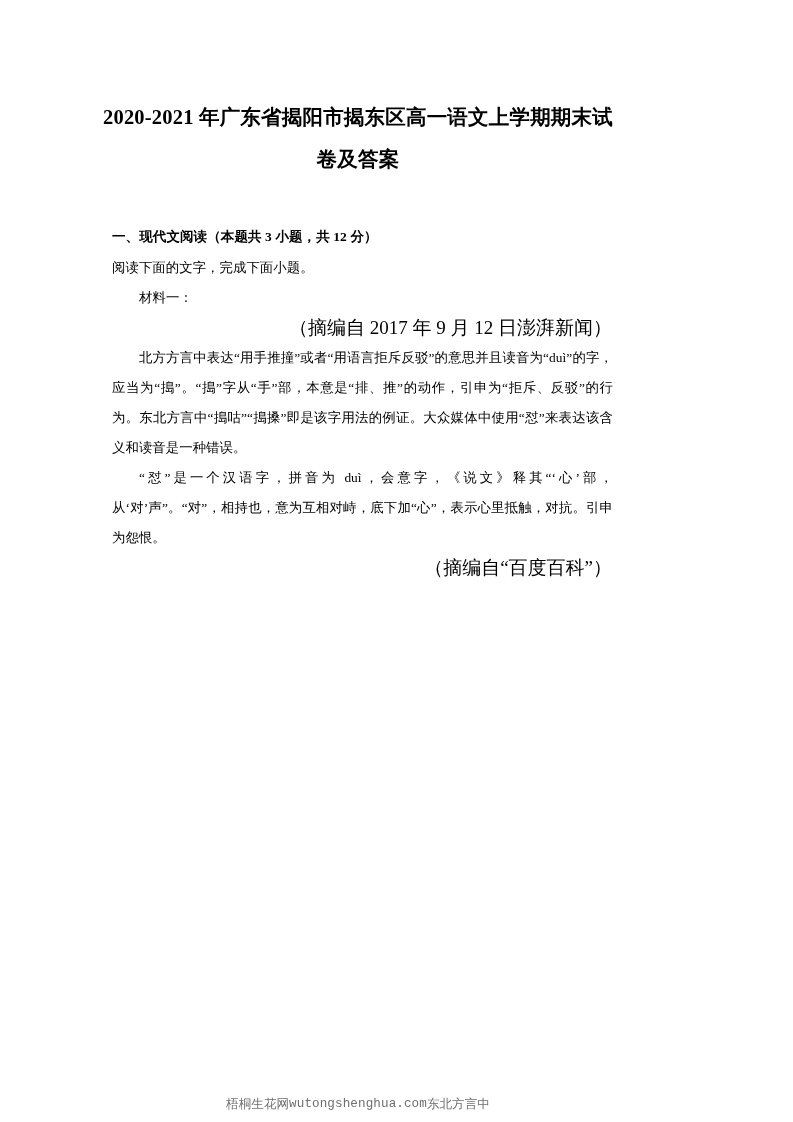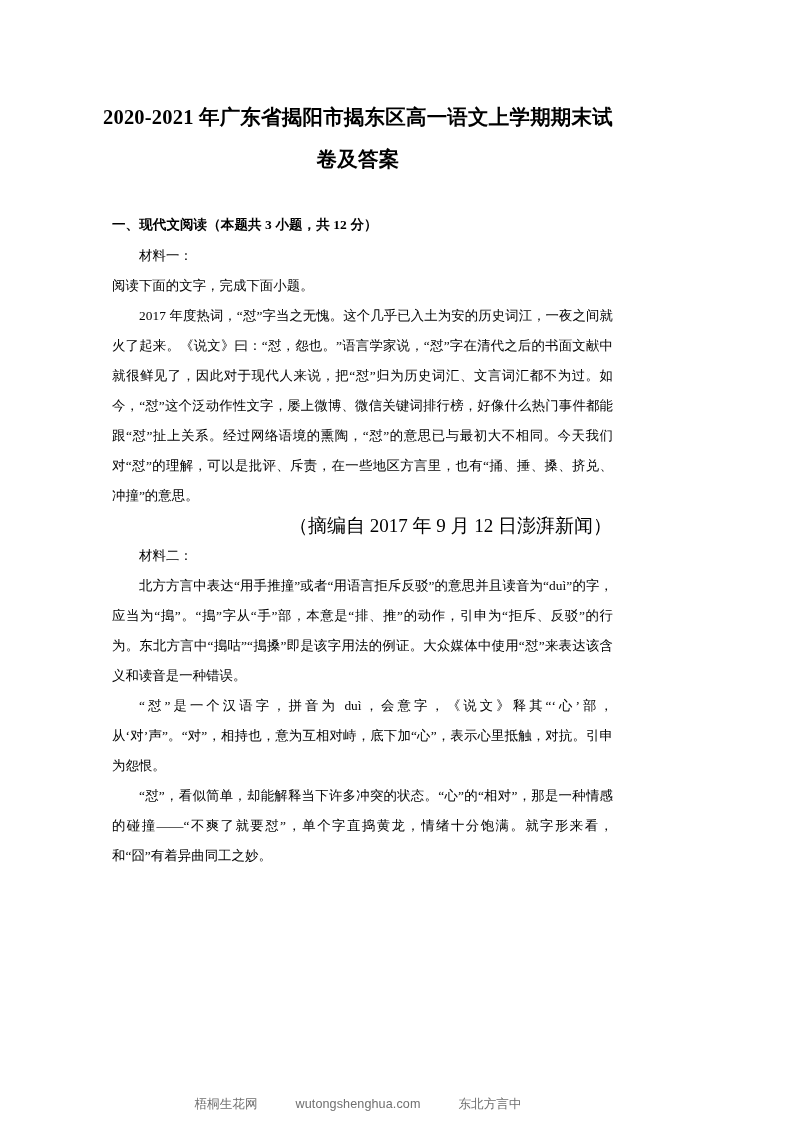--- a/index.html
+++ b/index.html
@@ -31,21 +31,21 @@
     font-weight: bold;
     line-height: 42px;
     text-align: center;
     letter-spacing: 0.2px;
     font-family: "Liberation Serif", "DejaVu Serif", serif;
   }
 
   
   .body-area {
     padding: 0 103px 0 112px;
-    margin-top: 32px;
+    margin-top: 44px;
   }
 
   .section-heading {
     font-size: 13.5px;
     font-weight: bold;
     line-height: 26px;
     margin: 0 0 3px 0;
     letter-spacing: 0.1px;
   }
 
@@ -73,51 +73,48 @@
   
   .footer {
     position: absolute;
     left: 0;
     right: 0;
     bottom: 0;
     height: 36px;
     display: flex;
     justify-content: center;
     align-items: center;
-    gap: 38px;
     font-size: 12.6px;
     color: #6f6f6f;
   }
   .footer .f-url {
-    font-family: Liberation Sans, sans-serif;
+    font-family: Liberation Mono, monospace;
     letter-spacing: 0.1px;
   }
 </style>
 </head>
 <body>
 
 <div class="page">
 
   <h1 class="doc-title">2020-2021 年广东省揭阳市揭东区高一语文上学期期末试卷及答案</h1>
 
   <div class="body-area">
 
     <div class="section-heading">一、现代文阅读（本题共 3 小题，共 12 分）</div>
 
+    <p class="para">阅读下面的文字，完成下面小题。</p>
+
     <p class="para indent">材料一：</p>
-
-    <p class="para">阅读下面的文字，完成下面小题。</p>
-    <p class="para indent">2017 年度热词，“怼”字当之无愧。这个几乎已入土为安的历史词江，一夜之间就火了起来。《说文》曰：“怼，怨也。”语言学家说，“怼”字在清代之后的书面文献中就很鲜见了，因此对于现代人来说，把“怼”归为历史词汇、文言词汇都不为过。如今，“怼”这个泛动作性文字，屡上微博、微信关键词排行榜，好像什么热门事件都能跟“怼”扯上关系。经过网络语境的熏陶，“怼”的意思已与最初大不相同。今天我们对“怼”的理解，可以是批评、斥责，在一些地区方言里，也有“捅、捶、搡、挤兑、冲撞”的意思。</p>
     <p class="attrib">（摘编自 2017 年 9 月 12 日澎湃新闻）</p>
 
-    <p class="para indent">材料二：</p>
     <p class="para indent">北方方言中表达“用手推撞”或者“用语言拒斥反驳”的意思并且读音为“duì”的字，应当为“搗”。“搗”字从“手”部，本意是“排、推”的动作，引申为“拒斥、反驳”的行为。东北方言中“搗咕”“搗搡”即是该字用法的例证。大众媒体中使用“怼”来表达该含义和读音是一种错误。</p>
     <p class="para indent">“怼”是一个汉语字，拼音为 duì，会意字，《说文》释其“‘心’部，从‘对’声”。“对”，相持也，意为互相对峙，底下加“心”，表示心里抵触，对抗。引申为怨恨。</p>
+    <p class="attrib">（摘编自“百度百科”）</p>
 
-    <p class="para indent">“怼”，看似简单，却能解释当下许多冲突的状态。“心”的“相对”，那是一种情感的碰撞——“不爽了就要怼”，单个字直捣黄龙，情绪十分饱满。就字形来看，和“囧”有着异曲同工之妙。</p>
 
   </div>
 
   <div class="footer">
     <span class="f-name">梧桐生花网</span>
     <span class="f-url">wutongshenghua.com</span>
     <span class="f-action">东北方言中</span>
   </div>
 
 </div>

